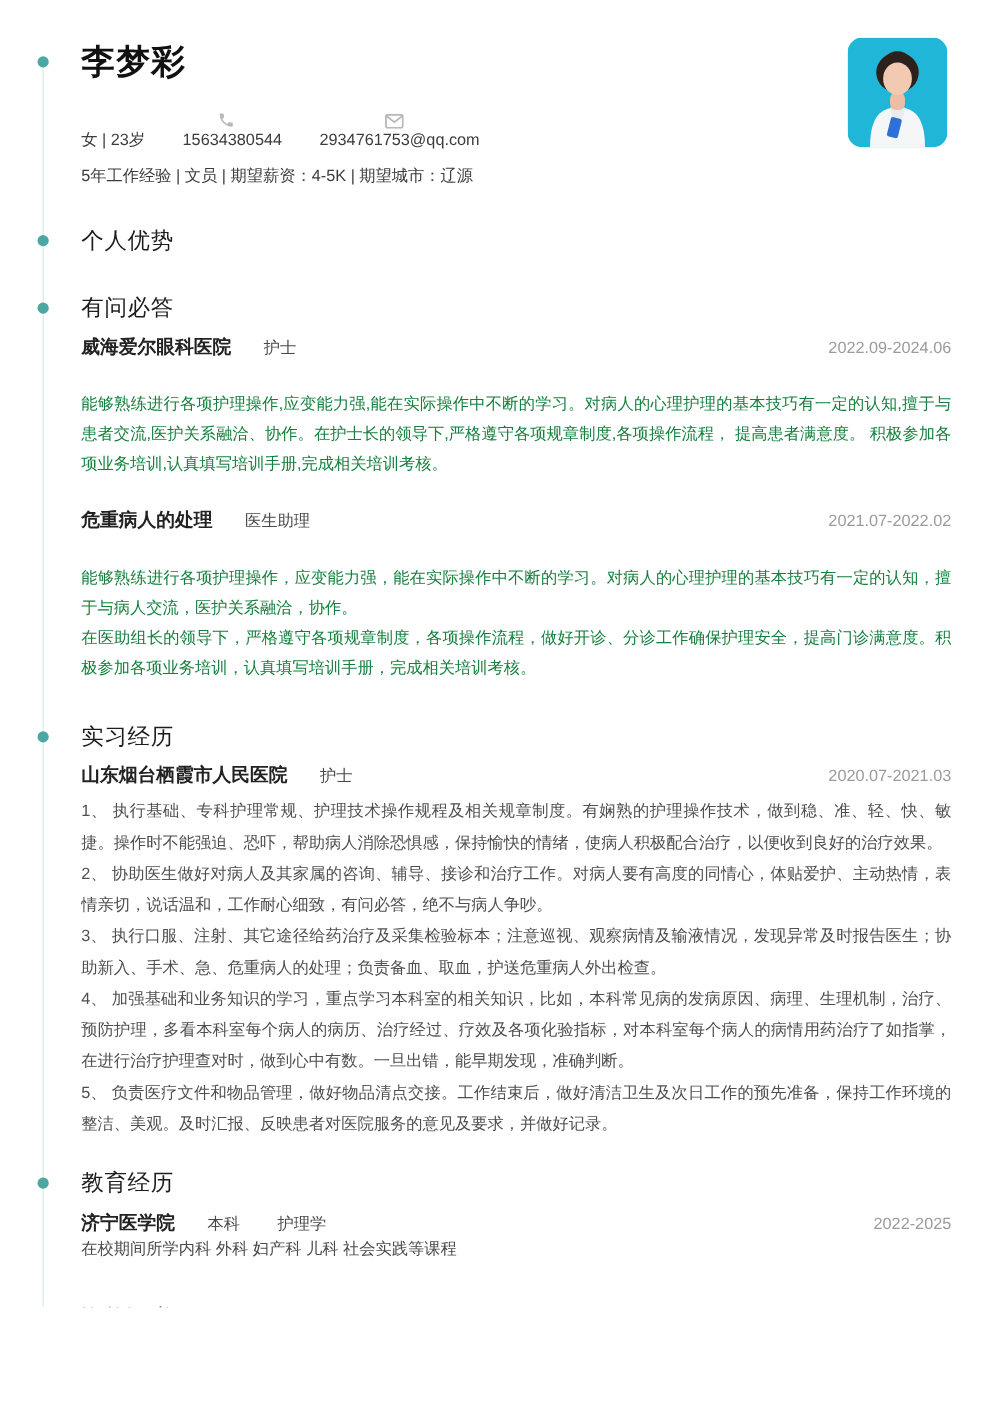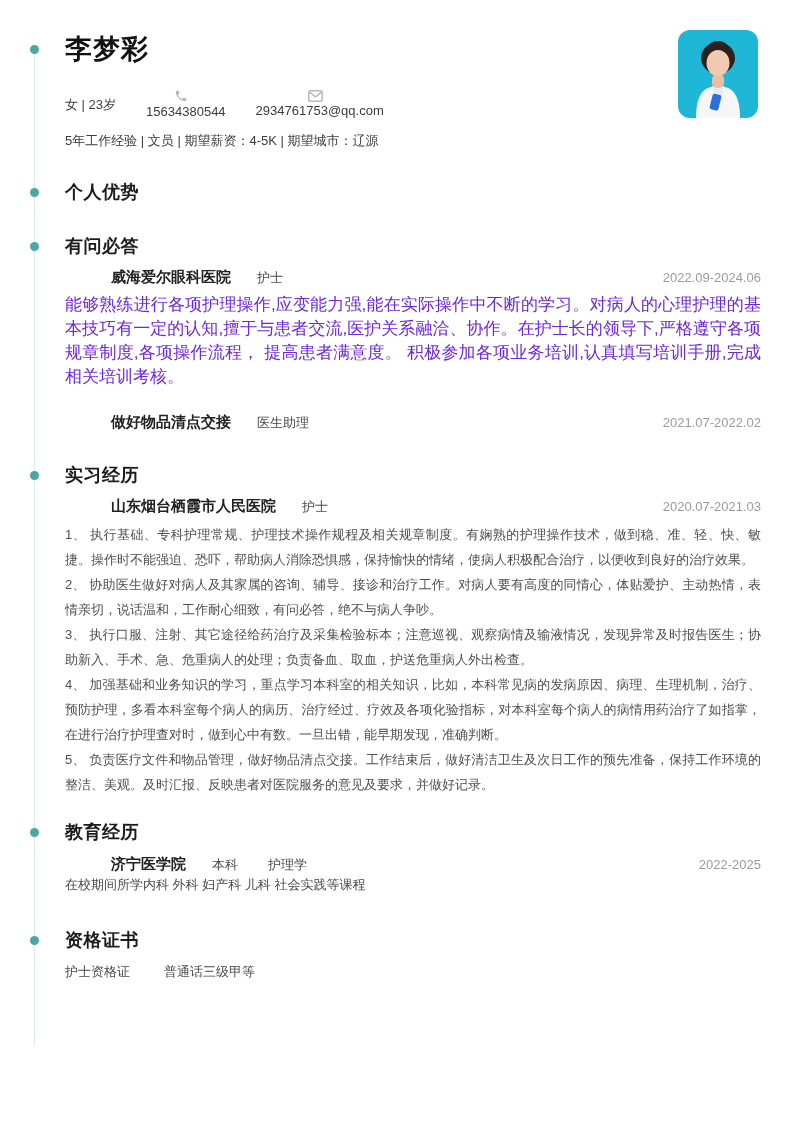--- a/index.html
+++ b/index.html
@@ -18,41 +18,41 @@
     position:absolute; right:36px; top:30px; width:80px; height:88px;
     border-radius:12px; overflow:hidden; z-index:2;
   }
   .content { position:absolute; left:65px; right:33px; top:0; padding-top:34px; z-index:1; }
   .dot {
     position:absolute; left:-35px; top:50%; margin-top:-4.5px;
     width:9px; height:9px; border-radius:50%; background:#4ba7a2;
   }
   .head-row { position:relative; }
   h1.name { font-size:27px; line-height:30px; font-weight:bold; color:#111111; letter-spacing:1px; }
-  .info-row { margin-top:25px; display:flex; align-items:center; font-size:13px; color:#3c3c3c; line-height:17px; }
+  .info-row { margin-top:25px; display:flex; align-items:flex-end; font-size:13px; color:#3c3c3c; line-height:17px; }
   .contact { display:flex; align-items:center; margin-left:30px;flex-direction:column; }
   .contact svg { margin-right:9px; display:block; }
   .info-row2 { margin-top:12px; font-size:13px; color:#3c3c3c; line-height:17px; }
   .sec-head { position:relative; }
-  .sec-head h2 { font-size:18px; line-height:19px; font-weight:bold; color:#1c1c1c; letter-spacing:0.5px; }
+  .sec-head h2 { font-size:18px; line-height:19px; font-weight:normal; color:#1c1c1c; letter-spacing:0.5px; }
   .mt-adv  { margin-top:34px; }
   .mt-work { margin-top:35px; }
   .mt-int  { margin-top:34px; }
   .mt-edu  { margin-top:26px; }
   .mt-cert { margin-top:38px; }
   p.simple { margin-top:15px; font-size:13px; line-height:17px; color:#4a4a4a; }
-  .entry-head { display:flex; align-items:baseline; margin-top:12px;margin-left:46px; }
+  .entry-head { display:flex; align-items:baseline; margin-top:12px; }
   .entry-head .company { font-size:15px; font-weight:bold; color:#222222; }
   .entry-head .role { font-size:13px; color:#4a4a4a; margin-left:26px; }
   .entry-head .role2 { font-size:13px; color:#4a4a4a; margin-left:30px; }
   .entry-head .period { margin-left:auto; font-size:13px; color:#9b9b9b; }
   .entry-head.gap { margin-top:24px; }
   .entry-head.gap2 { margin-top:28px; }
   .entry-head.mt13 { margin-top:13px; }
-  .desc { margin-top:6px; font-size:17px; line-height:24px; color:#6d28d9; white-space:pre-line; text-align:justify; }
+  .desc { margin-top:24px; font-size:13px; line-height:24px; color:#15803d; white-space:pre-line; text-align:justify; }
   .items { margin-top:6px; }
   .items p { font-size:13px; line-height:25px; color:#4f4f4f; text-align:justify; }
   .edu-note { margin-top:2px; font-size:13px; line-height:17px; color:#4a4a4a; }
   .cert-row { margin-top:13px; display:flex; font-size:13px; color:#4a4a4a; }
   .cert-row span + span { margin-left:34px; }
 </style>
 </head>
 <body>
 
 <div class="page">
@@ -115,24 +115,26 @@
     </div>
 
     <div class="entry-head">
       <span class="company">威海爱尔眼科医院</span>
       <span class="role">护士</span>
       <span class="period">2022.09-2024.06</span>
     </div>
     <div class="desc">能够熟练进行各项护理操作,应变能力强,能在实际操作中不断的学习。对病人的心理护理的基本技巧有一定的认知,擅于与患者交流,医护关系融洽、协作。在护士长的领导下,严格遵守各项规章制度,各项操作流程， 提高患者满意度。 积极参加各项业务培训,认真填写培训手册,完成相关培训考核。</div>
 
     <div class="entry-head gap">
-      <span class="company">做好物品清点交接</span>
+      <span class="company">危重病人的处理</span>
       <span class="role">医生助理</span>
       <span class="period">2021.07-2022.02</span>
     </div>
+    <div class="desc">能够熟练进行各项护理操作，应变能力强，能在实际操作中不断的学习。对病人的心理护理的基本技巧有一定的认知，擅于与病人交流，医护关系融洽，协作。
+在医助组长的领导下，严格遵守各项规章制度，各项操作流程，做好开诊、分诊工作确保护理安全，提高门诊满意度。积极参加各项业务培训，认真填写培训手册，完成相关培训考核。</div>
 
     <div class="sec-head mt-int">
       <span class="dot"></span>
       <h2>实习经历</h2>
     </div>
 
     <div class="entry-head">
       <span class="company">山东烟台栖霞市人民医院</span>
       <span class="role">护士</span>
       <span class="period">2020.07-2021.03</span>

